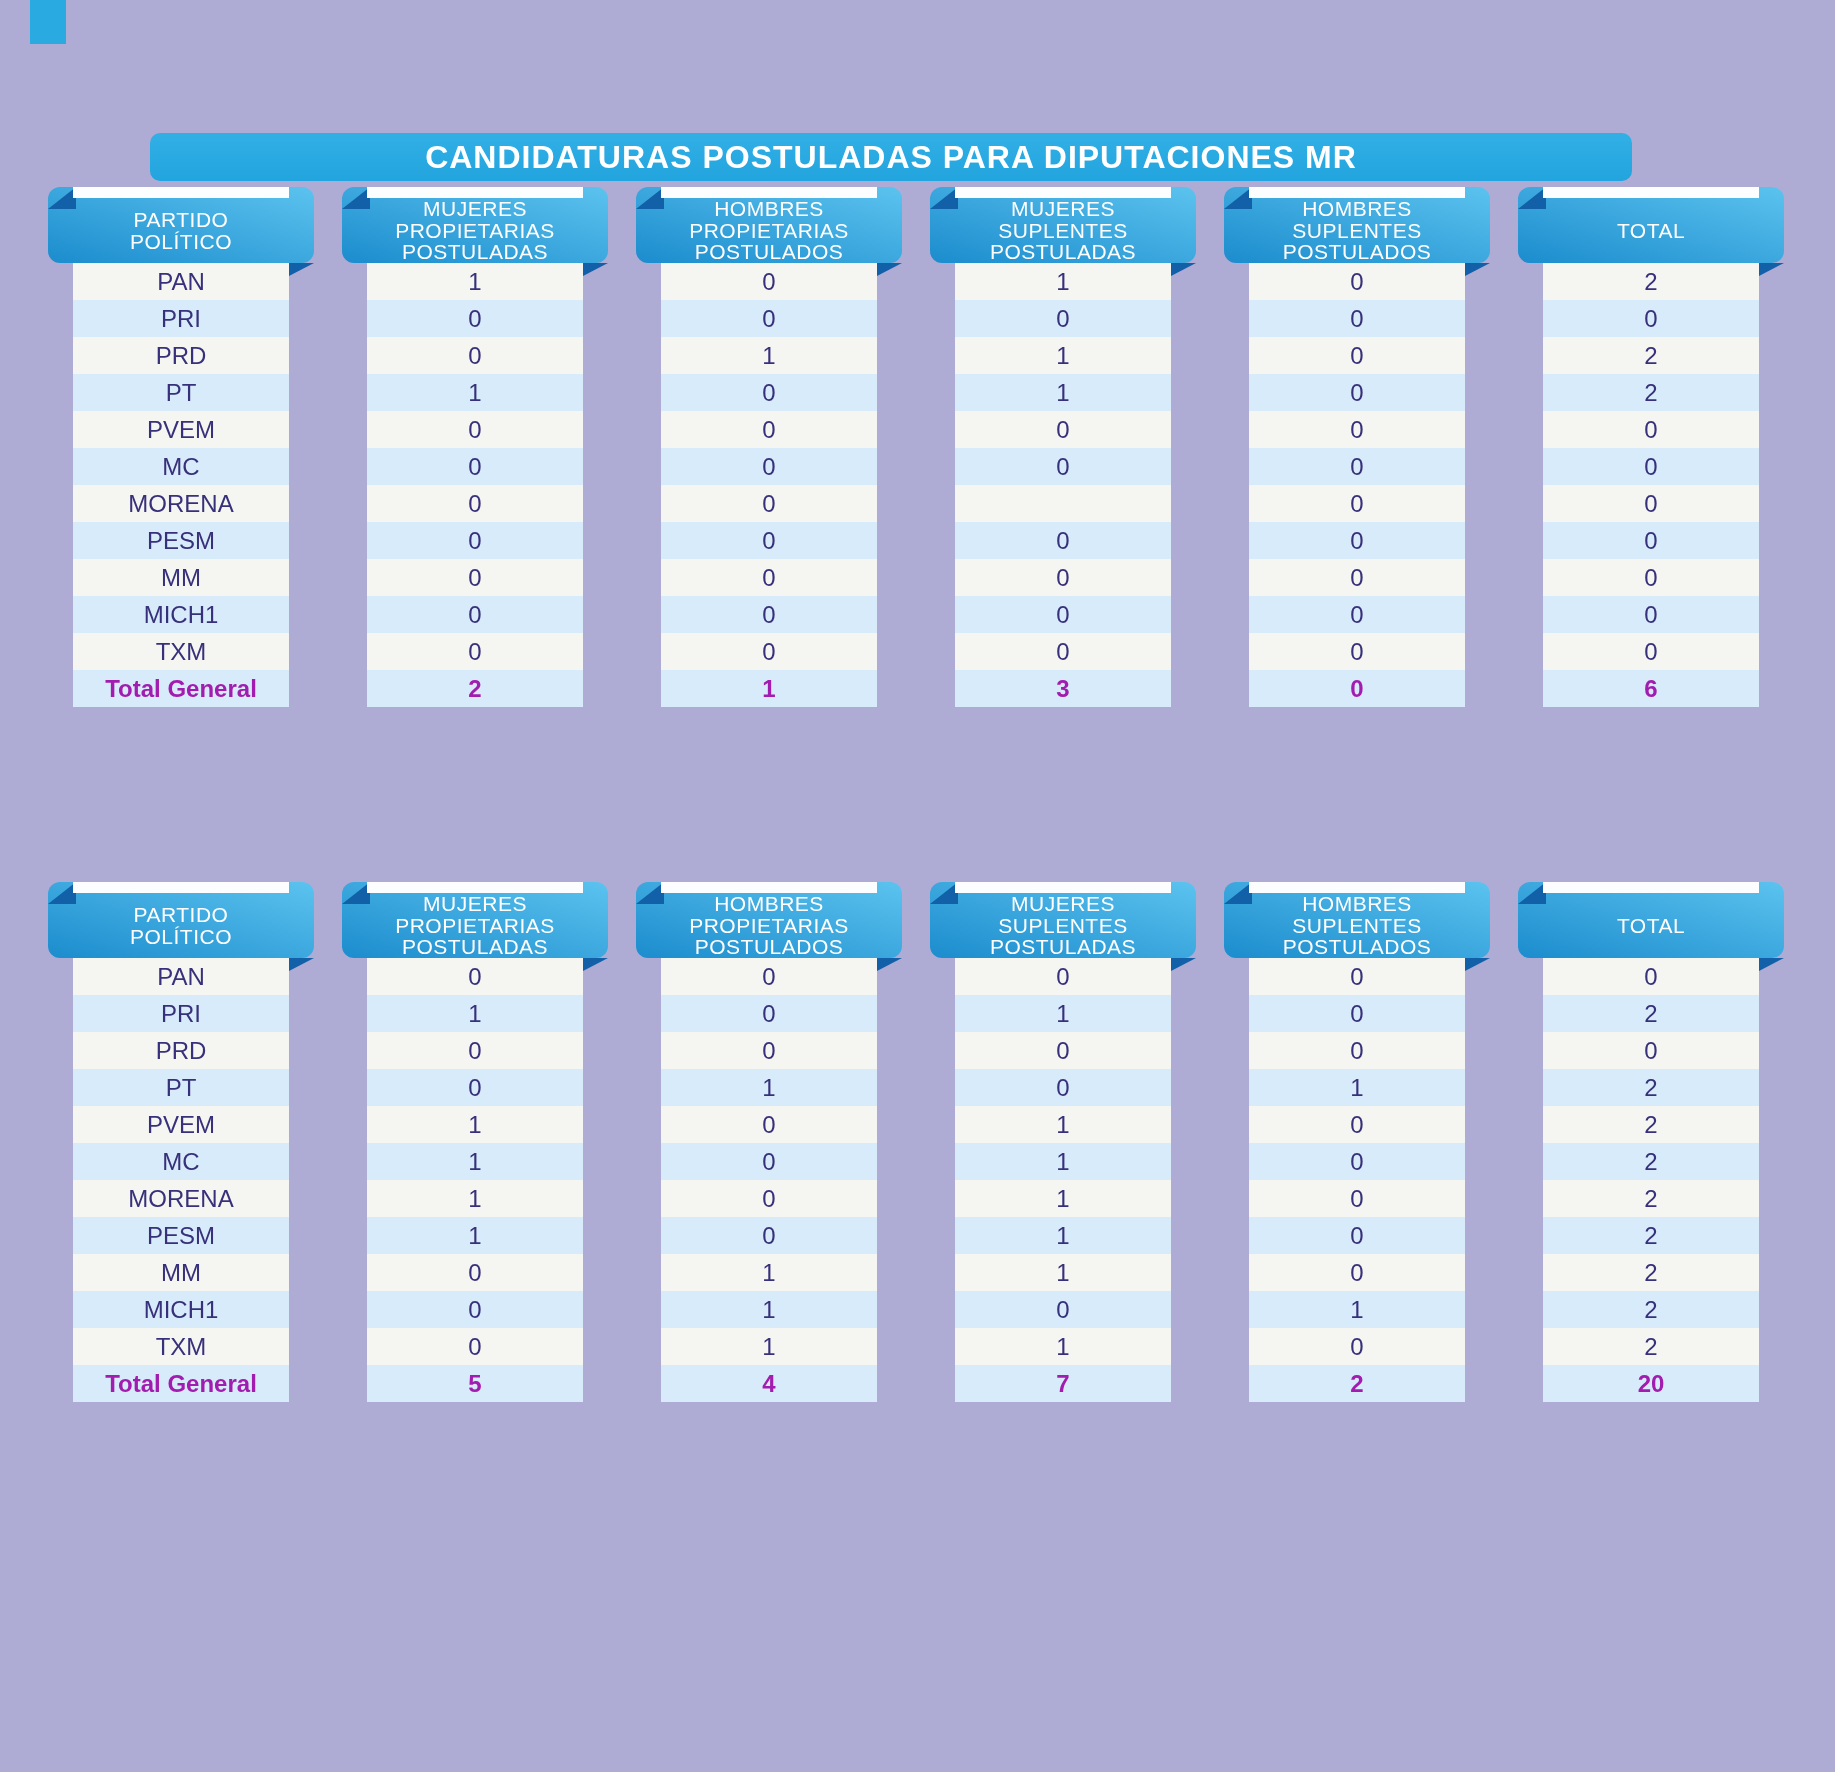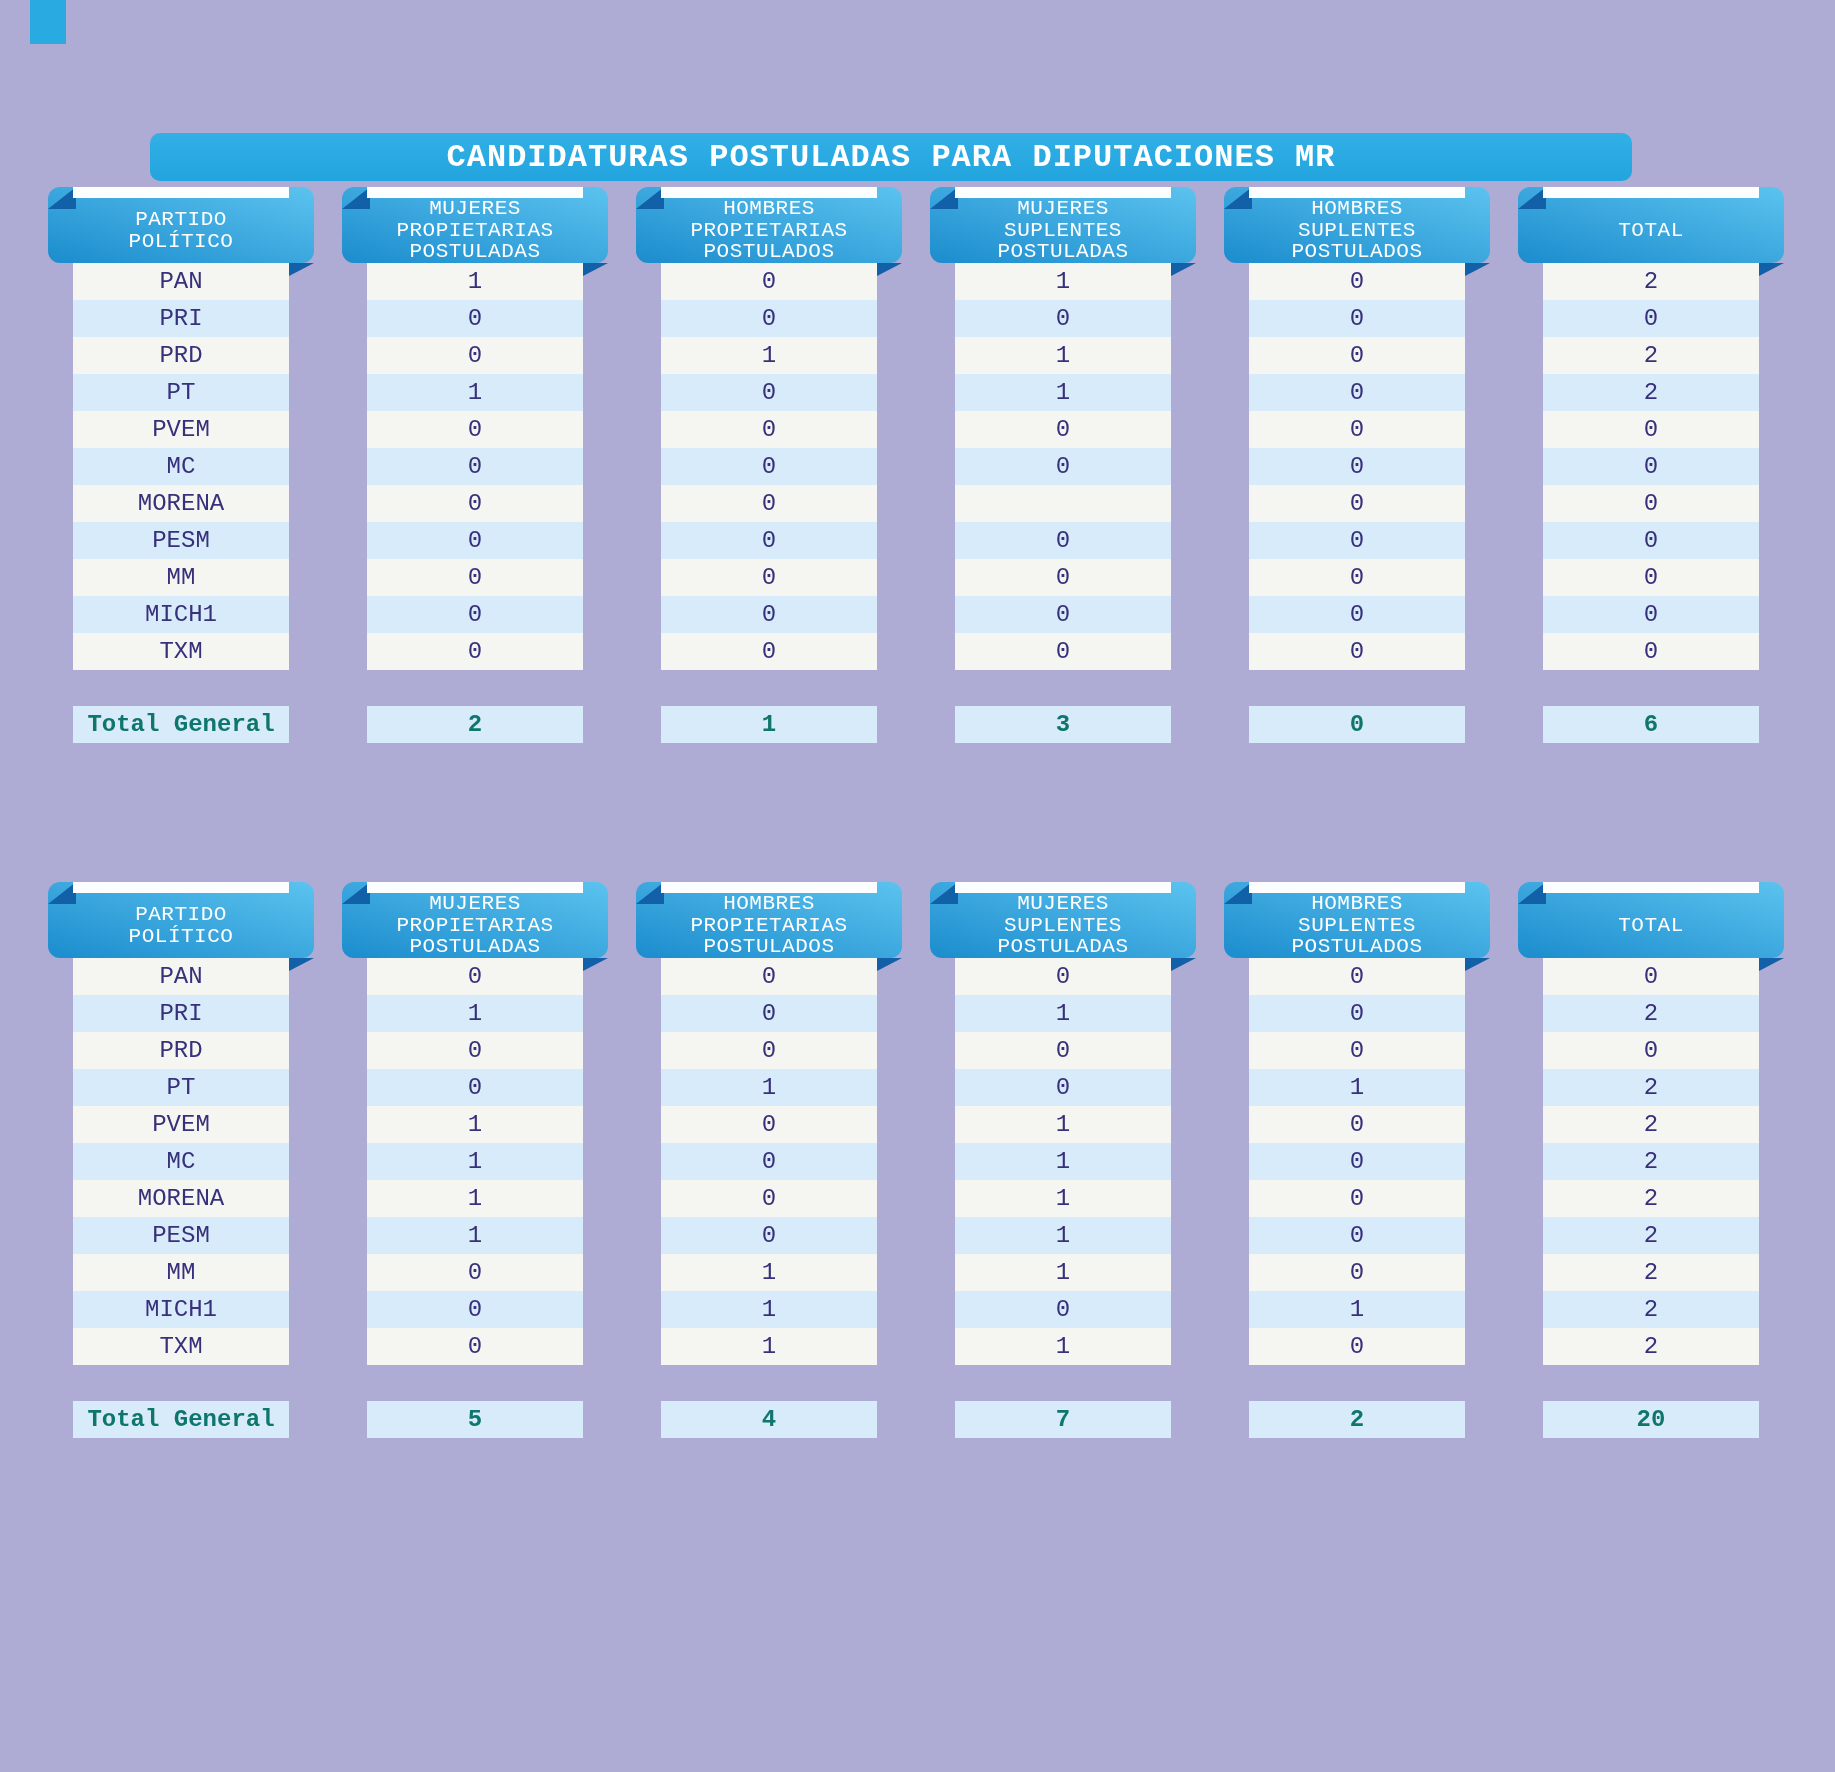--- a/index.html
+++ b/index.html
@@ -1,17 +1,17 @@
 <!DOCTYPE html>
 <html><head>
 <meta charset="utf-8">
 <style>
   html,body{margin:0;padding:0;background:#aeabd5;}
   .page{position:relative;width:1835px;height:1772px;background:#aeabd5;overflow:hidden;
-        font-family:Liberation Mono, monospace;}
+        font-family:Liberation Sans, sans-serif;}
   .corner-tab{position:absolute;left:30px;top:0;width:36px;height:44px;background:#29abe2;}
 
   .tbl{position:absolute;left:48px;width:1736px;height:580px;}
   #tbl-mr{top:133px;}
   #tbl-rp{top:828px;}
 
   .title{position:absolute;top:0;left:102px;width:1482px;height:48px;
          background:linear-gradient(180deg,#32b0e6,#22a4de);
          border-radius:10px;color:#ffffff;display:flex;align-items:center;justify-content:center;
          font-weight:bold;font-size:32px;letter-spacing:1px;white-space:nowrap;}
@@ -28,21 +28,21 @@
   .fold-tl{position:absolute;top:0;left:0;width:0;height:0;
            border-left:28px solid transparent;border-bottom:22px solid #1160a8;}
   .fold-br{position:absolute;top:76px;left:241px;width:0;height:0;
            border-top:13px solid #1160a8;border-right:25px solid transparent;z-index:2;}
 
   .strip{position:absolute;top:76px;left:25px;width:216px;text-align:center;}
   .cell{height:37px;display:flex;align-items:center;justify-content:center;
         font-size:24px;color:#37307a;}
   .cell.lite{background:#f5f6f1;}
   .cell.blue{background:#d7ebfa;}
-  .cell.total{font-weight:bold;color:#0f766e;margin-top:36px;}
+  .cell.total{font-weight:bold;color:#a21caf;}
 </style>
 </head>
 <body>
 
 <div class="page">
   <div class="corner-tab"></div>
 
   <section class="tbl" id="tbl-mr">
     <div class="title">CANDIDATURAS POSTULADAS PARA DIPUTACIONES MR</div>
     <div class="cols">

